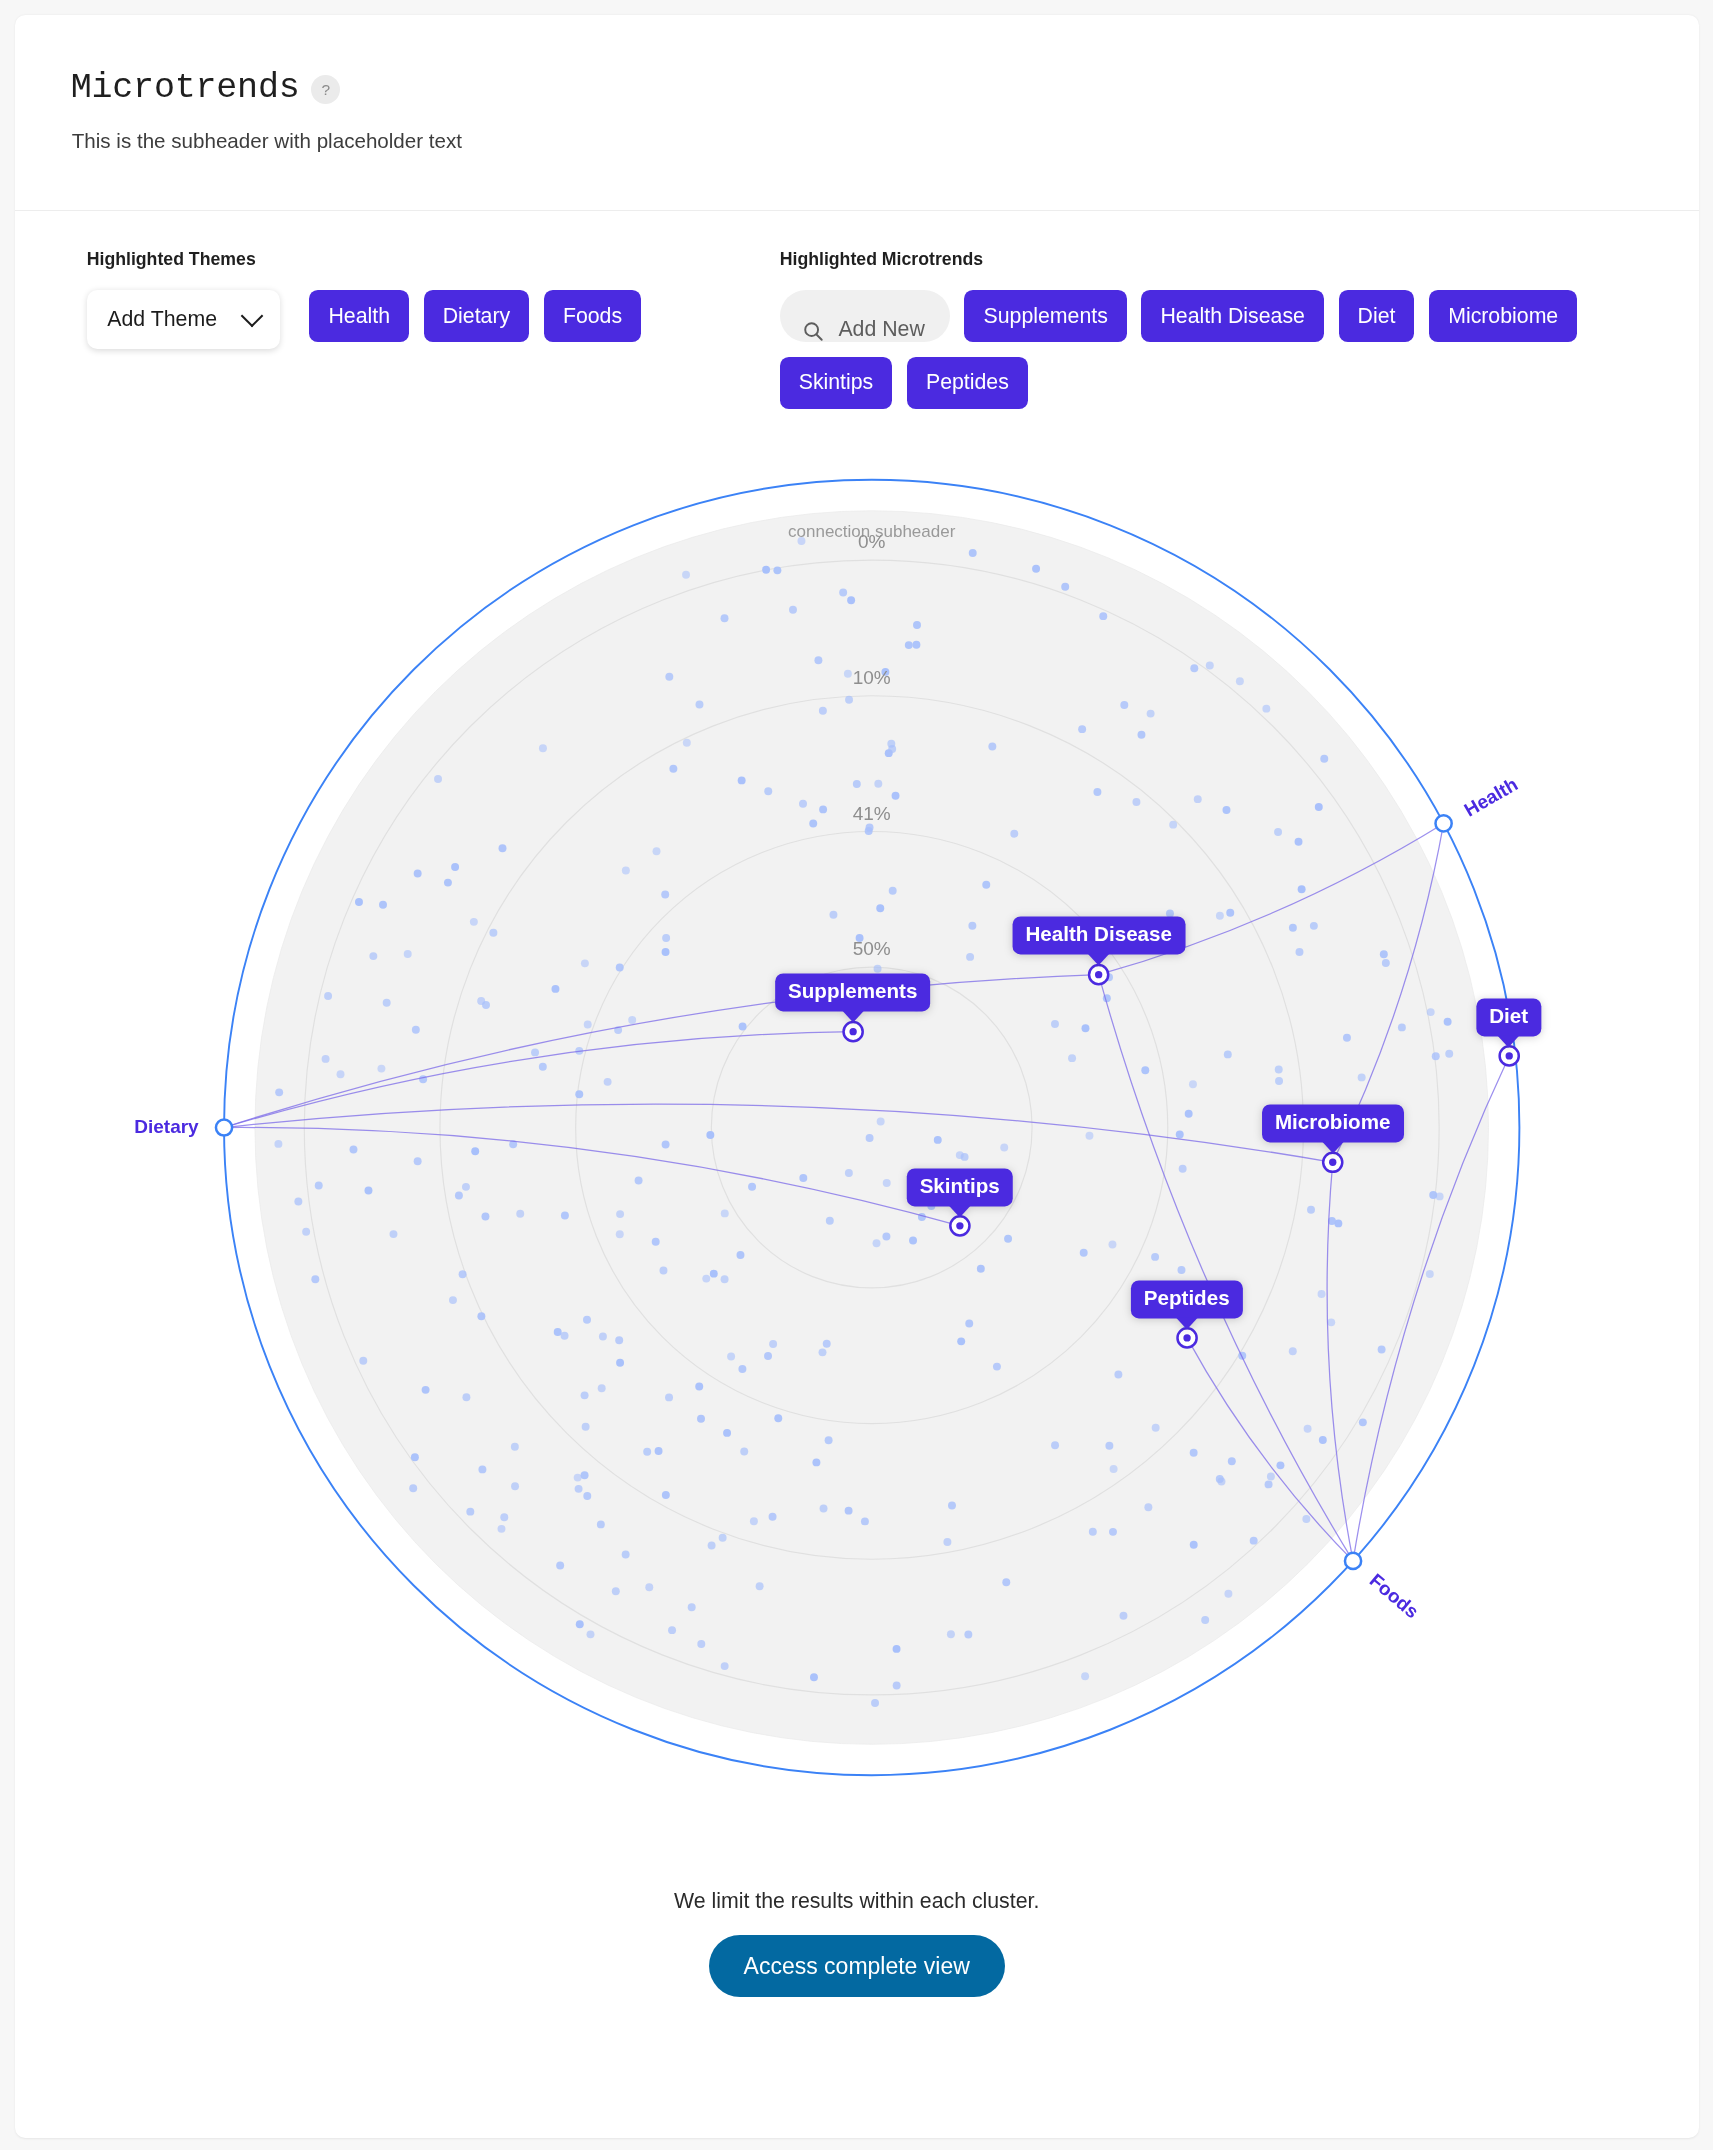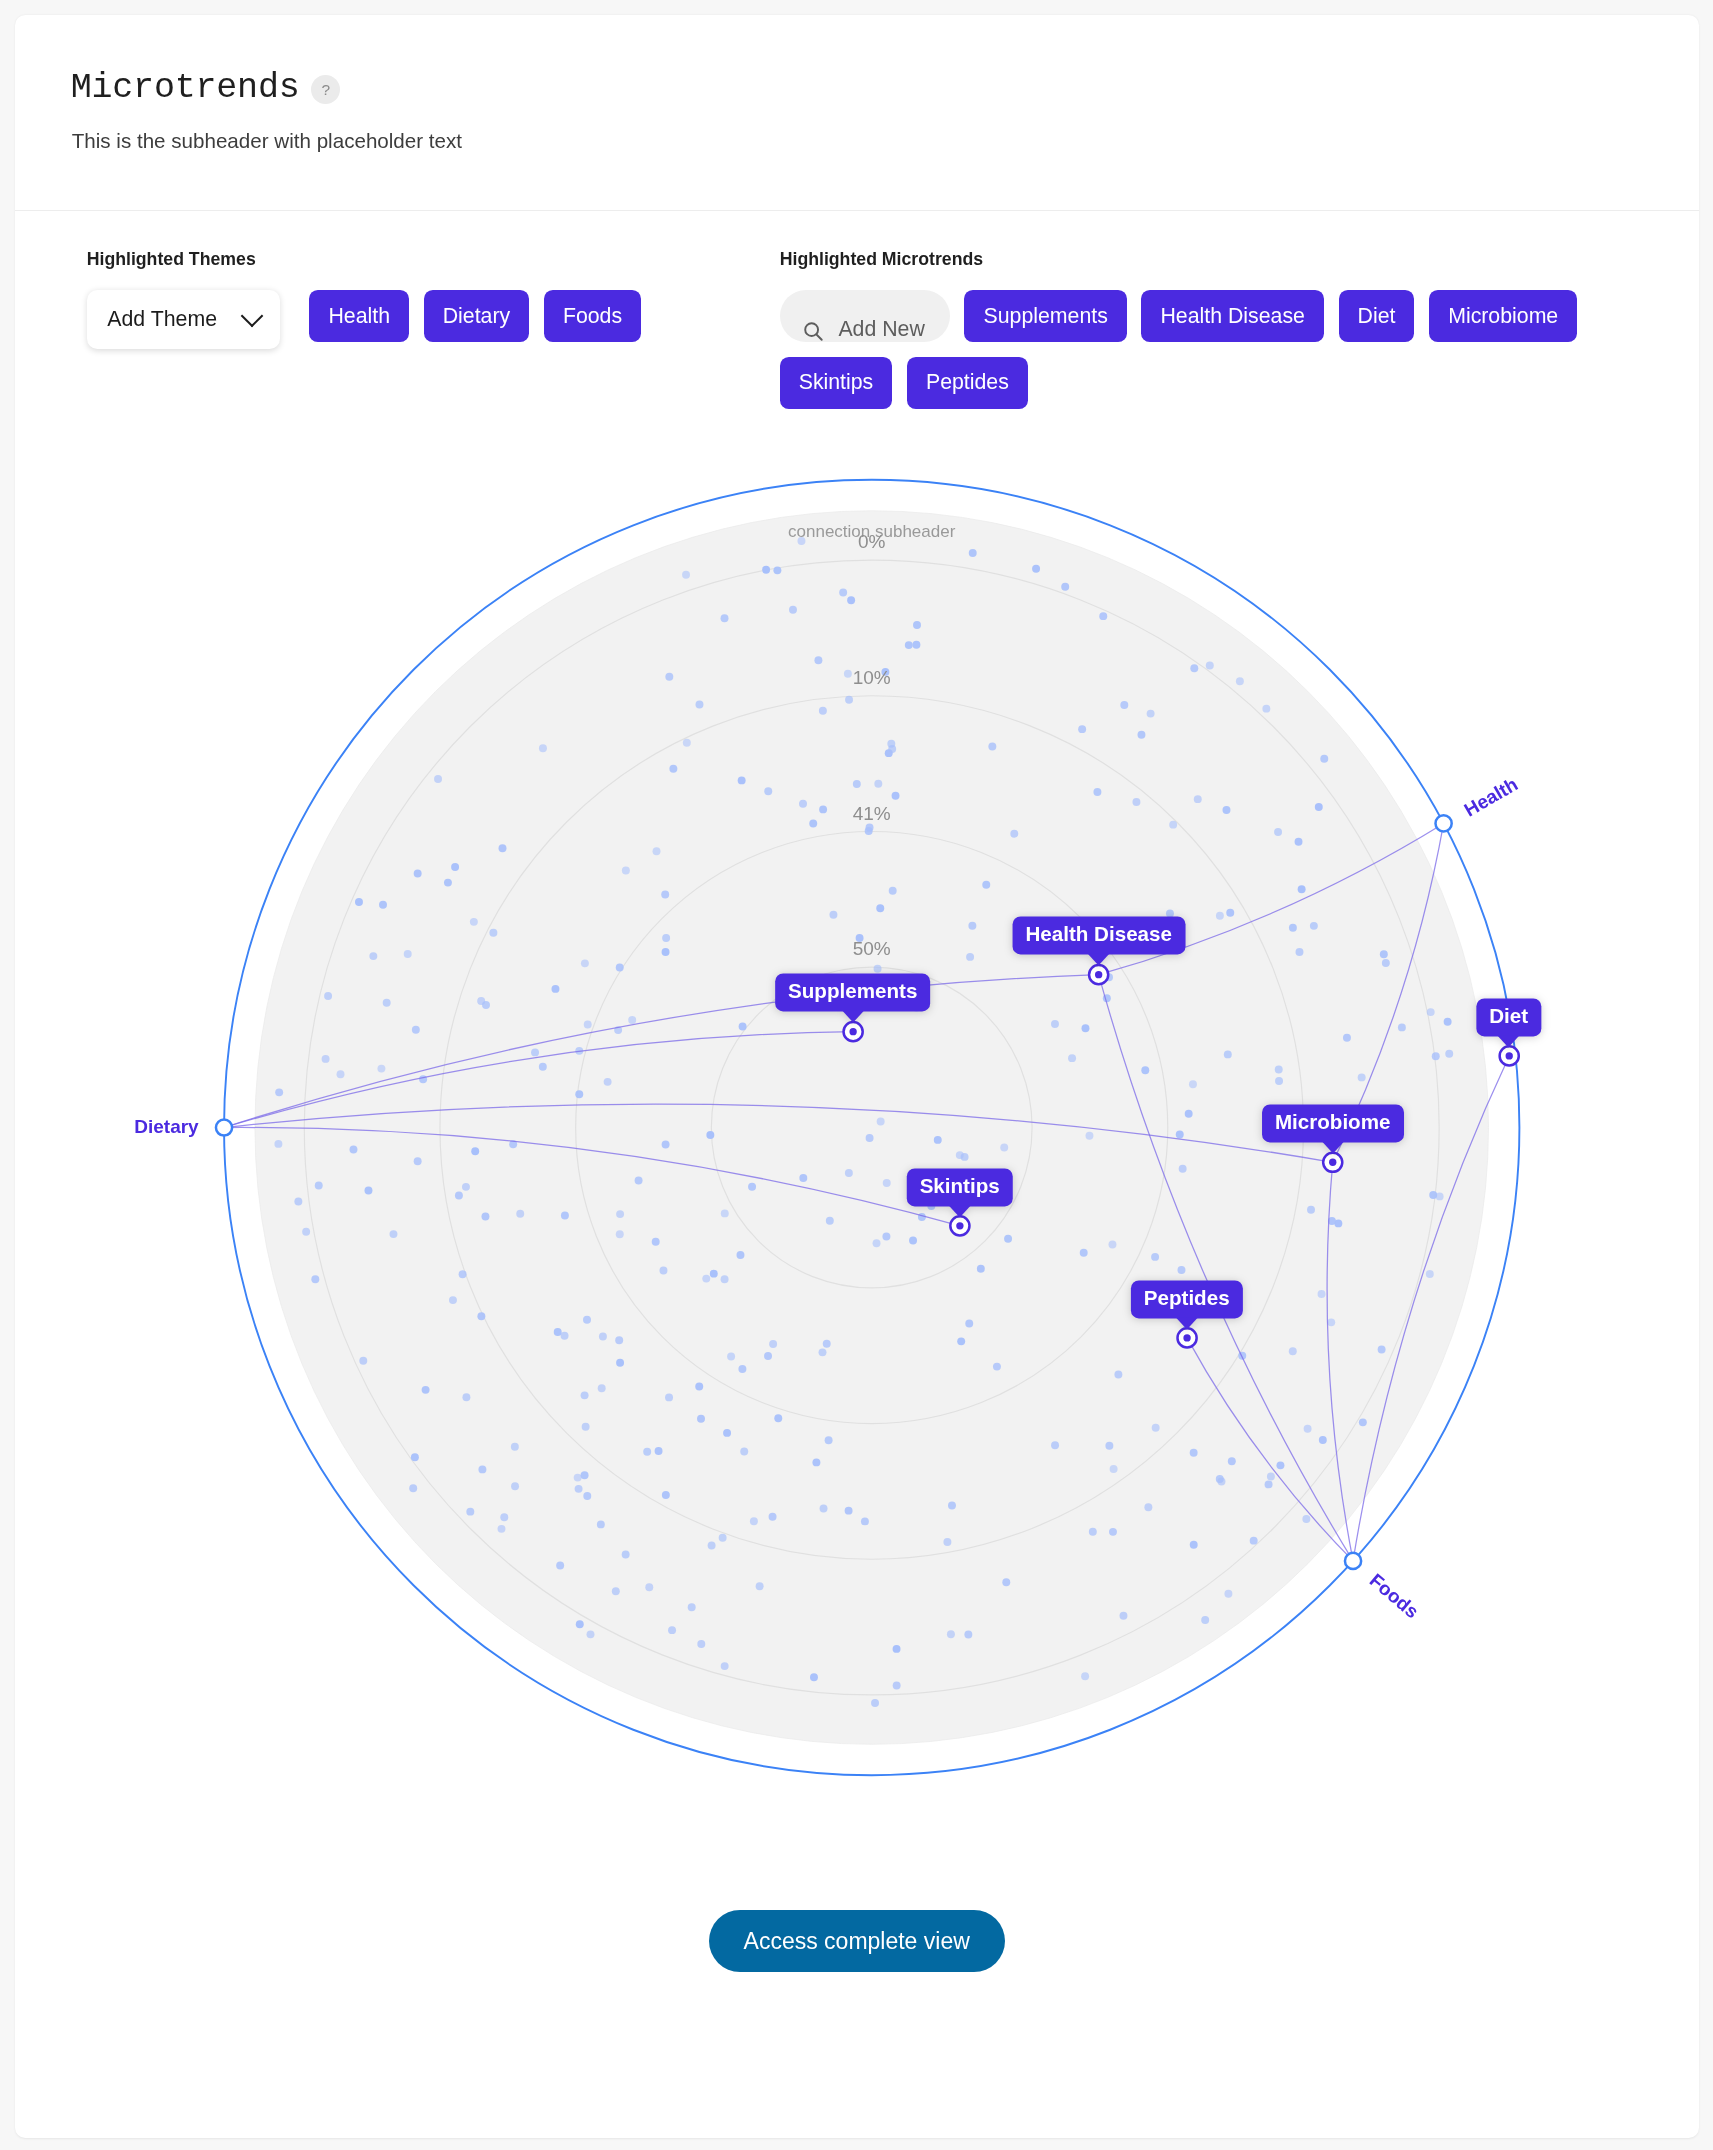--- a/index.html
+++ b/index.html
@@ -594,17 +594,18 @@
         <div class="node-tip" style="left: 1318px; top: 689px;">Microbiome</div>
         <div class="node-tip" style="left: 945px; top: 753px;">Skintips</div>
         <div class="node-tip" style="left: 1172px; top: 865px;">Peptides</div>
         <div class="axis-label" style="left: 1451px; top: 358px; transform: translate(0px, -50%) rotate(-30deg); transform-origin: left center;">Health</div>
         <div class="axis-label" style="left: 184px; top: 673px; transform: translate(-100%, -50%) rotate(0deg); transform-origin: right center;">Dietary</div>
         <div class="axis-label" style="left: 1357px; top: 1124px; transform: translate(0px, -50%) rotate(40deg); transform-origin: left center;">Foods</div>
       </div>
   </div>
 
   <div class="footer">
+    <div class="footer-note">We limit the results within each cluster.</div>
     <button class="cta">Access complete view</button>
   </div>
 
 </div>
 
 
 </body></html>

